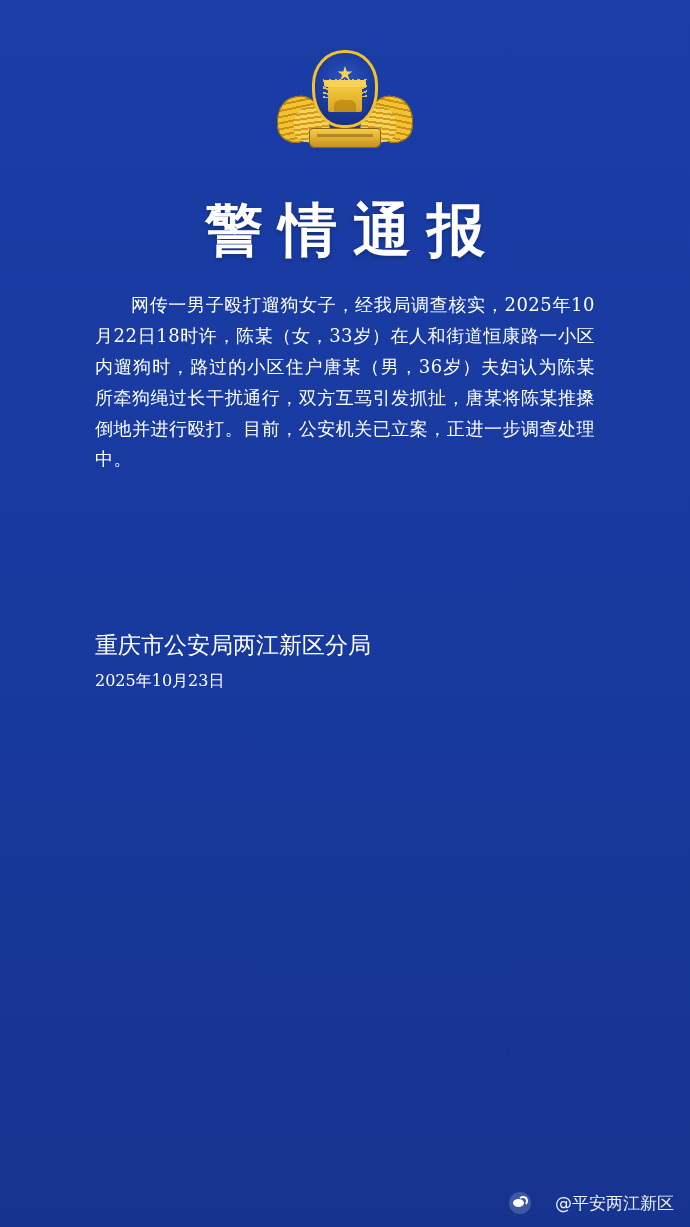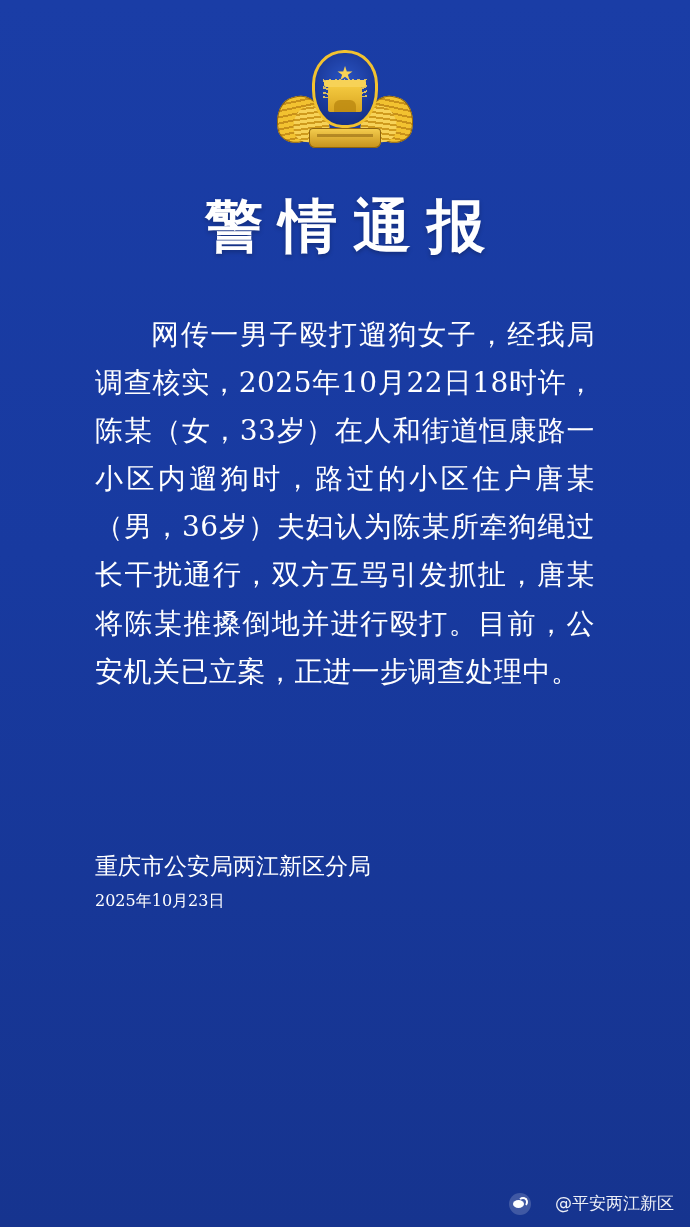--- a/index.html
+++ b/index.html
@@ -157,29 +157,29 @@
   }
 
   
   .title {
     margin-top: 34px;
     font-size: 58px;
     font-weight: 700;
     letter-spacing: 16px;
     text-indent: 16px;
     line-height: 1.15;
-    font-family: Liberation Mono, monospace;
+    font-family: Liberation Serif, serif;
     text-shadow: 0 2px 4px rgba(0,0,0,.25);
   }
 
   
   .body-text {
     width: 500px;
-    margin-top: 46px;
-    font-size: 28px;
+    margin-top: 25px;
+    font-size: 18px;
     line-height: 1.72;
     text-align: justify;
     text-justify: inter-ideograph;
     text-indent: 2em;
     font-family: "DejaVu Serif", "Liberation Serif", serif;
     letter-spacing: .5px;
   }
 
   
   .signature {
@@ -191,21 +191,20 @@
     font-family: "DejaVu Serif", "Liberation Serif", serif;
   }
   .signature .date { font-size: 16px; }
 
   
   .footer {
     position: absolute;
     right: 16px;
     bottom: 12px;
     display: flex;
-    align-items: center;
     gap: 24px;
     font-size: 17px;
     color: rgba(255,255,255,.92);
     font-family: "DejaVu Sans", "Liberation Sans", sans-serif;
   }
   .weibo-icon {
     width: 22px;
     height: 22px;
     border-radius: 50%;
     background: rgba(255,255,255,.18);

